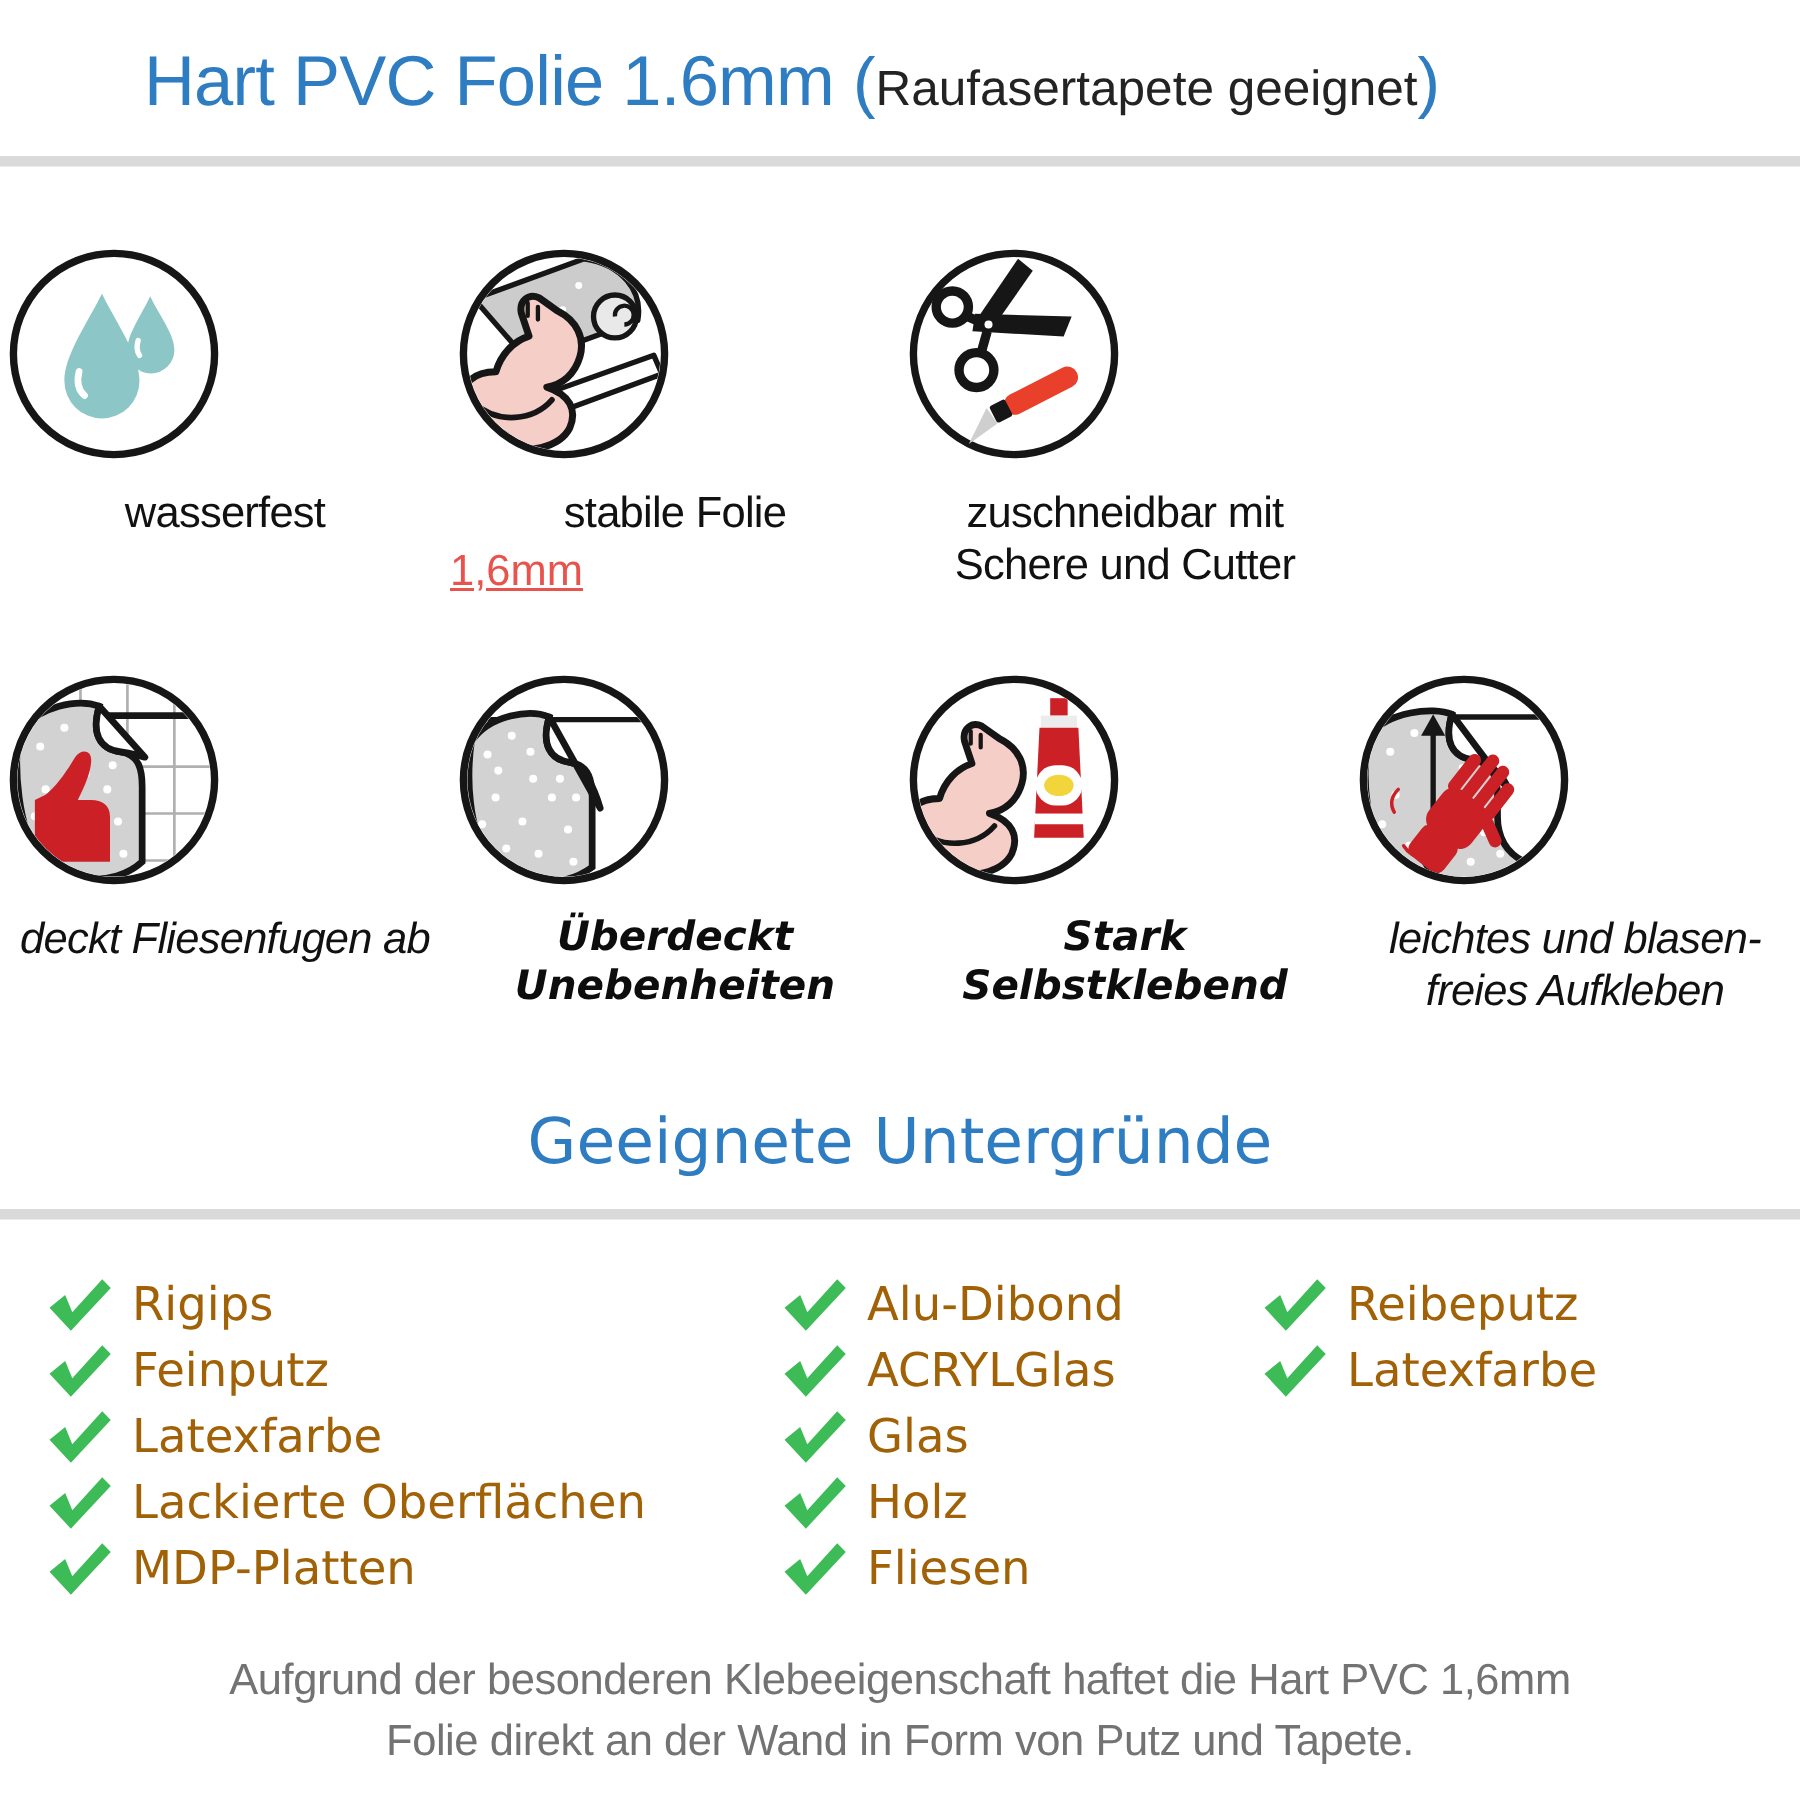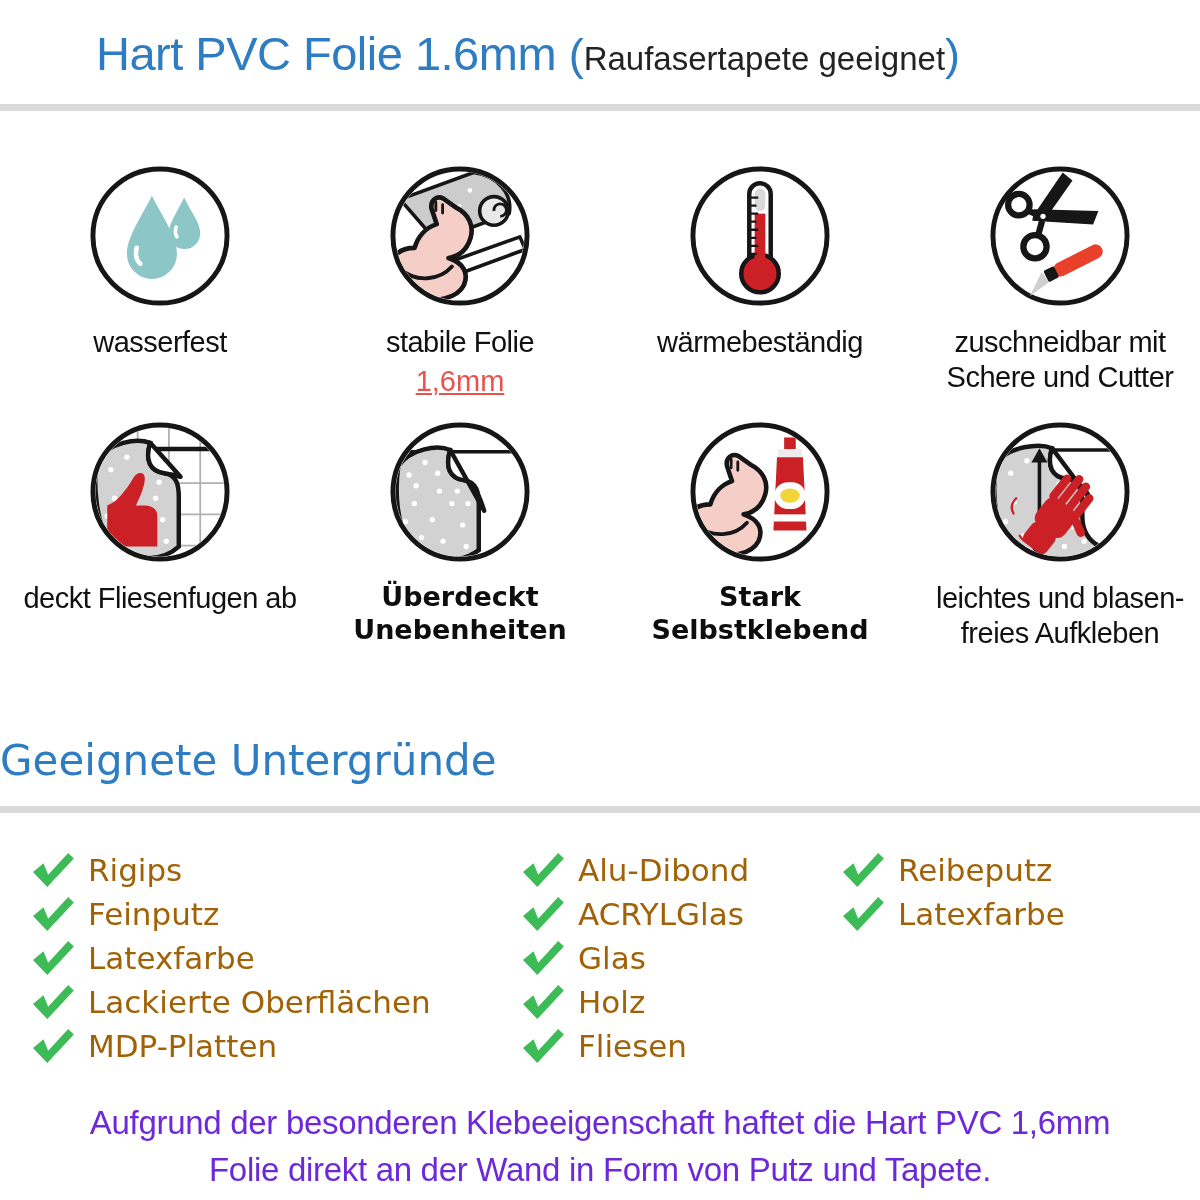--- a/index.html
+++ b/index.html
@@ -14,42 +14,42 @@
   #title .inner{color:#232323;font-size:33px;}
 
   
   .divider{left:0;width:1200px;height:7px;background:#dadada;}
   #divider-1{top:104px;}
   #divider-2{top:806px;}
 
   
   .feature-row{left:0;width:1200px;display:flex;}
   #feature-row-1{top:160px;}
-  #feature-row-2{top:416px;}
-  .fcell{width:300px;display:flex;flex-direction:column;align-items:center;margin-left:20px;}
+  #feature-row-2{top:444px;font-style:italic;}
+  .fcell{width:300px;display:flex;flex-direction:column;}
   .fcircle{width:152px;height:152px;flex:0 0 auto;}
   .flabel{margin-top:13px;text-align:center;line-height:1.22;}
   .flabel.cond{font-size:29px;color:#111;letter-spacing:-0.5px;}
   .flabel.geo{font-family:"DejaVu Sans",sans-serif;font-weight:600;font-size:27px;color:#0d0d0d;}
   .fsub{color:#e8534e;font-size:29px;margin-top:5px;text-decoration:underline;}
 
   
-  #substrates-heading{top:736px;left:0;width:1200px;text-align:left;color:#2e7cc1;
+  #substrates-heading{top:736px;left:0;width:1200px;text-align:center;color:#2e7cc1;
        font-family:"DejaVu Sans",sans-serif;font-size:42px;}
   .subcol{position:absolute;top:848px;}
   #substrate-col-1{left:30px;}
   #substrate-col-2{left:520px;}
   #substrate-col-3{left:840px;}
   .subitem{display:flex;align-items:center;height:44px;}
   .check{width:44px;height:38px;margin-right:14px;flex:0 0 auto;}
   .subtext{font-family:"DejaVu Sans",sans-serif;font-size:31px;color:#a16207;white-space:nowrap;text-align:right;}
 
   
-  #footer{top:1100px;left:0;width:1200px;text-align:center;color:#6d28d9;
-       font-size:33px;line-height:1.42;letter-spacing:-0.3px;}
+  #footer{top:1100px;left:0;width:1200px;text-align:center;color:#737373;
+       font-size:29px;line-height:1.42;letter-spacing:-0.3px;}
 </style>
 </head>
 <body>
 
 <div class="abs" id="title">
   <span class="main">Hart PVC Folie 1.6mm </span><span class="paren">(</span><span class="inner">Raufasertapete geeignet</span><span class="paren">)</span>
 </div>
 
 <div class="abs divider" id="divider-1"></div>
 
@@ -94,36 +94,20 @@
         </g>
       </svg>
     </div>
     <div class="flabel cond">
       <div>stabile Folie</div>
       <div></div>
     </div>
     <div class="fsub">1,6mm</div>
   </div>
 
-  <div class="fcell">
-    <div class="fcircle">
-      <svg viewBox="0 0 170 170" width="152" height="152">
-        <circle cx="85" cy="85" r="75" fill="#fff" stroke="#161616" stroke-width="5.5"></circle>
-        <rect x="73" y="26" width="24" height="94" rx="12" fill="#fff" stroke="#161616" stroke-width="5"></rect>
-        <circle cx="85" cy="127" r="21" fill="#cb2026" stroke="#161616" stroke-width="5"></circle>
-        <rect x="79" y="60" width="12" height="58" fill="#cb2026"></rect>
-        <rect x="79" y="32" width="12" height="25" rx="6" fill="#d9d9d9"></rect>
-        <path d="M75,42 h8 M75,51 h6 M75,60 h8 M75,69 h6 M75,78 h8 M75,87 h6 M75,96 h8 M75,105 h6" stroke="#161616" stroke-width="2.6"></path>
-      </svg>
-    </div>
-    <div class="flabel cond">
-      <div>wärmebeständig</div>
-      <div></div>
-    </div>
-  </div>
 
   <div class="fcell">
     <div class="fcircle">
       <svg viewBox="0 0 170 170" width="152" height="152">
         <circle cx="85" cy="85" r="75" fill="#fff" stroke="#161616" stroke-width="5.5"></circle>
         <polygon points="88,14 99,23 66,70 56,61" fill="#161616"></polygon>
         <polygon points="56,55 128,57 122,72 54,68" fill="#161616"></polygon>
         <path d="M48,56 L64,63 M60,86 L65,68" stroke="#161616" stroke-width="7"></path>
         <circle cx="39" cy="50" r="12" fill="none" stroke="#161616" stroke-width="7"></circle>
         <circle cx="57" cy="97" r="13" fill="none" stroke="#161616" stroke-width="7"></circle>

